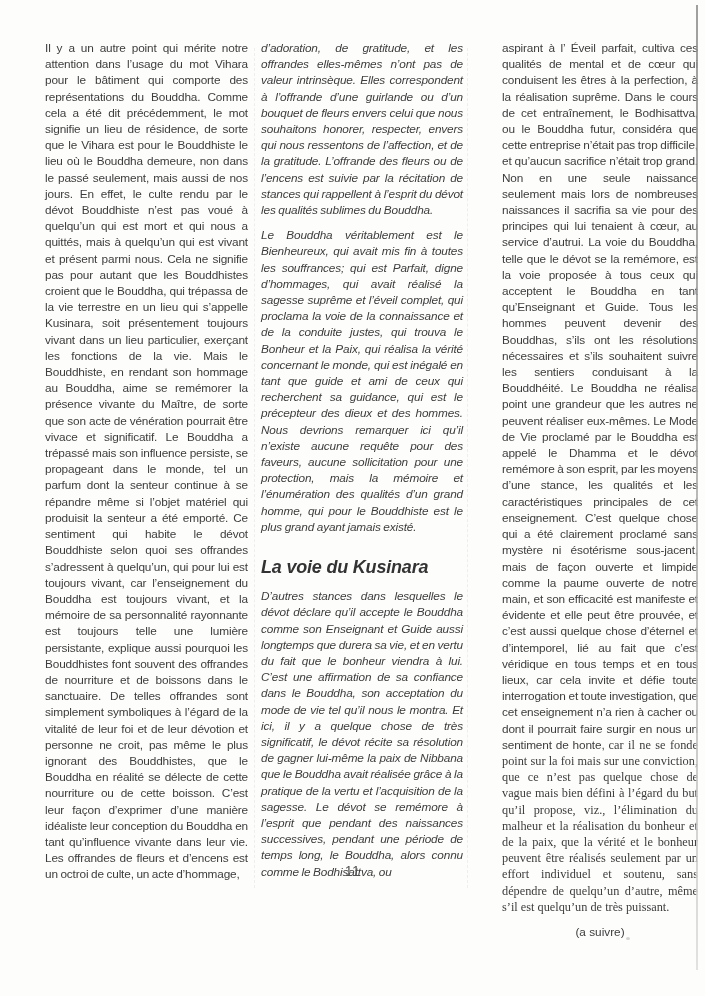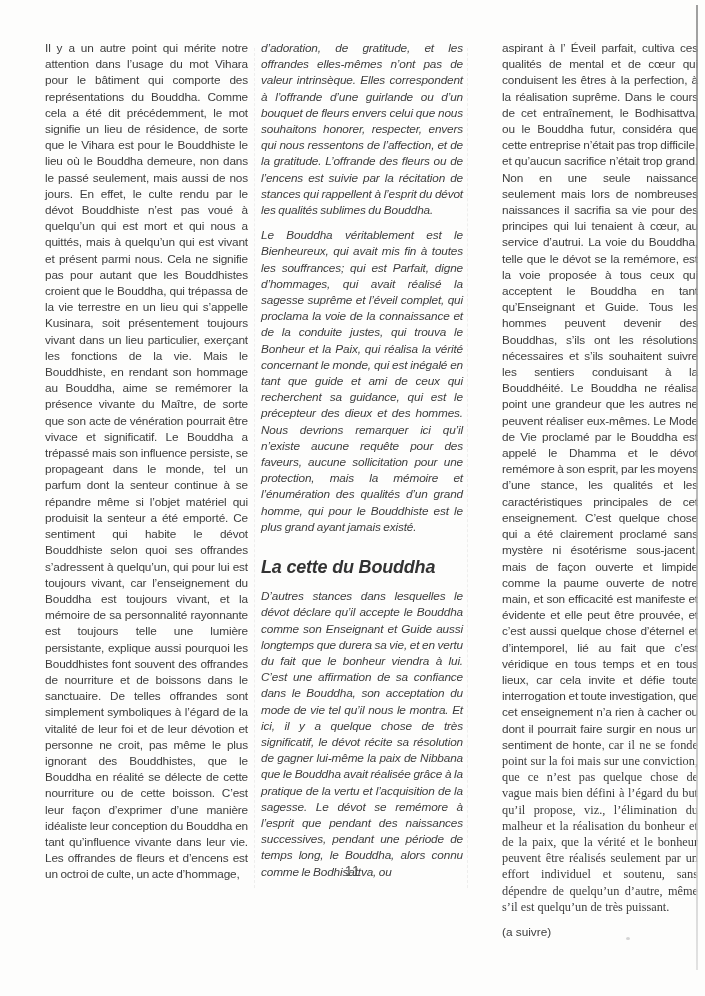--- a/index.html
+++ b/index.html
@@ -36,21 +36,21 @@
     color: #333333;
     text-align: left;
   }
   .serif-segment {
     font-family: "Liberation Serif", "DejaVu Serif", serif;
     font-size: 12.3px;
     letter-spacing: 0;
     word-spacing: 0;
   }
   .closing-line {
-    text-align: left;
+    text-align: center;
     margin-top: 12px;
     letter-spacing: 0;
     word-spacing: 0;
   }
   .page-number {
     position: absolute;
     left: 0;
     top: 863px;
     width: 100%;
     text-align: center;
@@ -91,21 +91,21 @@
 
 <div class="page">
 
   <div class="col col-1">
     <p>Il y a un autre point qui mérite notre attention dans l’usage du mot Vihara pour le bâtiment qui comporte des représentations du Bouddha. Comme cela a été dit précédemment, le mot signifie un lieu de résidence, de sorte que le Vihara est pour le Bouddhiste le lieu où le Bouddha demeure, non dans le passé seulement, mais aussi de nos jours. En effet, le culte rendu par le dévot Bouddhiste n’est pas voué à quelqu’un qui est mort et qui nous a quittés, mais à quelqu’un qui est vivant et présent parmi nous. Cela ne signifie pas pour autant que les Bouddhistes croient que le Bouddha, qui trépassa de la vie terrestre en un lieu qui s’appelle Kusinara, soit présentement toujours vivant dans un lieu particulier, exerçant les fonctions de la vie. Mais le Bouddhiste, en rendant son hommage au Bouddha, aime se remémorer la présence vivante du Maître, de sorte que son acte de vénération pourrait être vivace et significatif. Le Bouddha a trépassé mais son influence persiste, se propageant dans le monde, tel un parfum dont la senteur continue à se répandre même si l’objet matériel qui produisit la senteur a été emporté. Ce sentiment qui habite le dévot Bouddhiste selon quoi ses offrandes s’adressent à quelqu’un, qui pour lui est toujours vivant, car l’enseignement du Bouddha est toujours vivant, et la mémoire de sa personnalité rayonnante est toujours telle une lumière persistante, explique aussi pourquoi les Bouddhistes font souvent des offrandes de nourriture et de boissons dans le sanctuaire. De telles offrandes sont simplement symboliques à l’égard de la vitalité de leur foi et de leur dévotion et personne ne croit, pas même le plus ignorant des Bouddhistes, que le Bouddha en réalité se délecte de cette nourriture ou de cette boisson. C’est leur façon d’exprimer d’une manière idéaliste leur conception du Bouddha en tant qu’influence vivante dans leur vie. Les offrandes de fleurs et d’encens est un octroi de culte, un acte d’hommage,</p>
   </div>
 
   <div class="col col-2">
     <p>d’adoration, de gratitude, et les offrandes elles-mêmes n’ont pas de valeur intrinsèque. Elles correspondent à l’offrande d’une guirlande ou d’un bouquet de fleurs envers celui que nous souhaitons honorer, respecter, envers qui nous ressentons de l’affection, et de la gratitude. L’offrande des fleurs ou de l’encens est suivie par la récitation de stances qui rappellent à l’esprit du dévot les qualités sublimes du Bouddha.</p>
     <p>Le Bouddha véritablement est le Bienheureux, qui avait mis fin à toutes les souffrances; qui est Parfait, digne d’hommages, qui avait réalisé la sagesse suprême et l’éveil complet, qui proclama la voie de la connaissance et de la conduite justes, qui trouva le Bonheur et la Paix, qui réalisa la vérité concernant le monde, qui est inégalé en tant que guide et ami de ceux qui recherchent sa guidance, qui est le précepteur des dieux et des hommes. Nous devrions remarquer ici qu’il n’existe aucune requête pour des faveurs, aucune sollicitation pour une protection, mais la mémoire et l’énumération des qualités d’un grand homme, qui pour le Bouddhiste est le plus grand ayant jamais existé.</p>
-    <h2 class="section-heading">La cette du Bouddha</h2>
+    <h2 class="section-heading">La voie du Kusinara</h2>
     <p>D’autres stances dans lesquelles le dévot déclare qu’il accepte le Bouddha comme son Enseignant et Guide aussi longtemps que durera sa vie, et en vertu du fait que le bonheur viendra à lui. C’est une affirmation de sa confiance dans le Bouddha, son acceptation du mode de vie tel qu’il nous le montra. Et ici, il y a quelque chose de très significatif, le dévot récite sa résolution de gagner lui-même la paix de Nibbana que le Bouddha avait réalisée grâce à la pratique de la vertu et l’acquisition de la sagesse. Le dévot se remémore à l’esprit que pendant des naissances successives, pendant une période de temps long, le Bouddha, alors connu comme le Bodhisattva, ou</p>
   </div>
 
   <div class="col col-3">
     <p><span>aspirant à l’ Éveil parfait, cultiva ces qualités de mental et de cœur qui conduisent les êtres à la perfection, à la réalisation suprême. Dans le cours de cet entraînement, le Bodhisattva, ou le Bouddha futur, considéra que cette entreprise n’était pas trop difficile, et qu’aucun sacrifice n’était trop grand. Non en une seule naissance seulement mais lors de nombreuses naissances il sacrifia sa vie pour des principes qui lui tenaient à cœur, au service d’autrui. La voie du Bouddha, telle que le dévot se la remémore, est la voie proposée à tous ceux qui acceptent le Bouddha en tant qu’Enseignant et Guide. Tous les hommes peuvent devenir des Bouddhas, s’ils ont les résolutions nécessaires et s’ils souhaitent suivre les sentiers conduisant à la Bouddhéité. Le Bouddha ne réalisa point une grandeur que les autres ne peuvent réaliser eux-mêmes. Le Mode de Vie proclamé par le Bouddha est appelé le Dhamma et le dévot remémore à son esprit, par les moyens d’une stance, les qualités et les caractéristiques principales de cet enseignement. C’est quelque chose qui a été clairement proclamé sans mystère ni ésotérisme sous-jacent, mais de façon ouverte et limpide comme la paume ouverte de notre main, et son efficacité est manifeste et évidente et elle peut être prouvée, et c’est aussi quelque chose d’éternel et d’intemporel, lié au fait que c’est véridique en tous temps et en tous lieux, car cela invite et défie toute interrogation et toute investigation, que cet enseignement n’a rien à cacher ou dont il pourrait faire surgir en nous un sentiment de honte,</span> <span class="serif-segment">car il ne se fonde point sur la foi mais sur une conviction, que ce n’est pas quelque chose de vague mais bien défini à l’égard du but qu’il propose, viz., l’élimination du malheur et la réalisation du bonheur et de la paix, que la vérité et le bonheur peuvent être réalisés seulement par un effort individuel et soutenu, sans dépendre de quelqu’un d’autre, même s’il est quelqu’un de très puissant.</span></p>
     <p class="closing-line">(a suivre)</p>
   </div>
 
   <div class="page-number">11</div>
 

